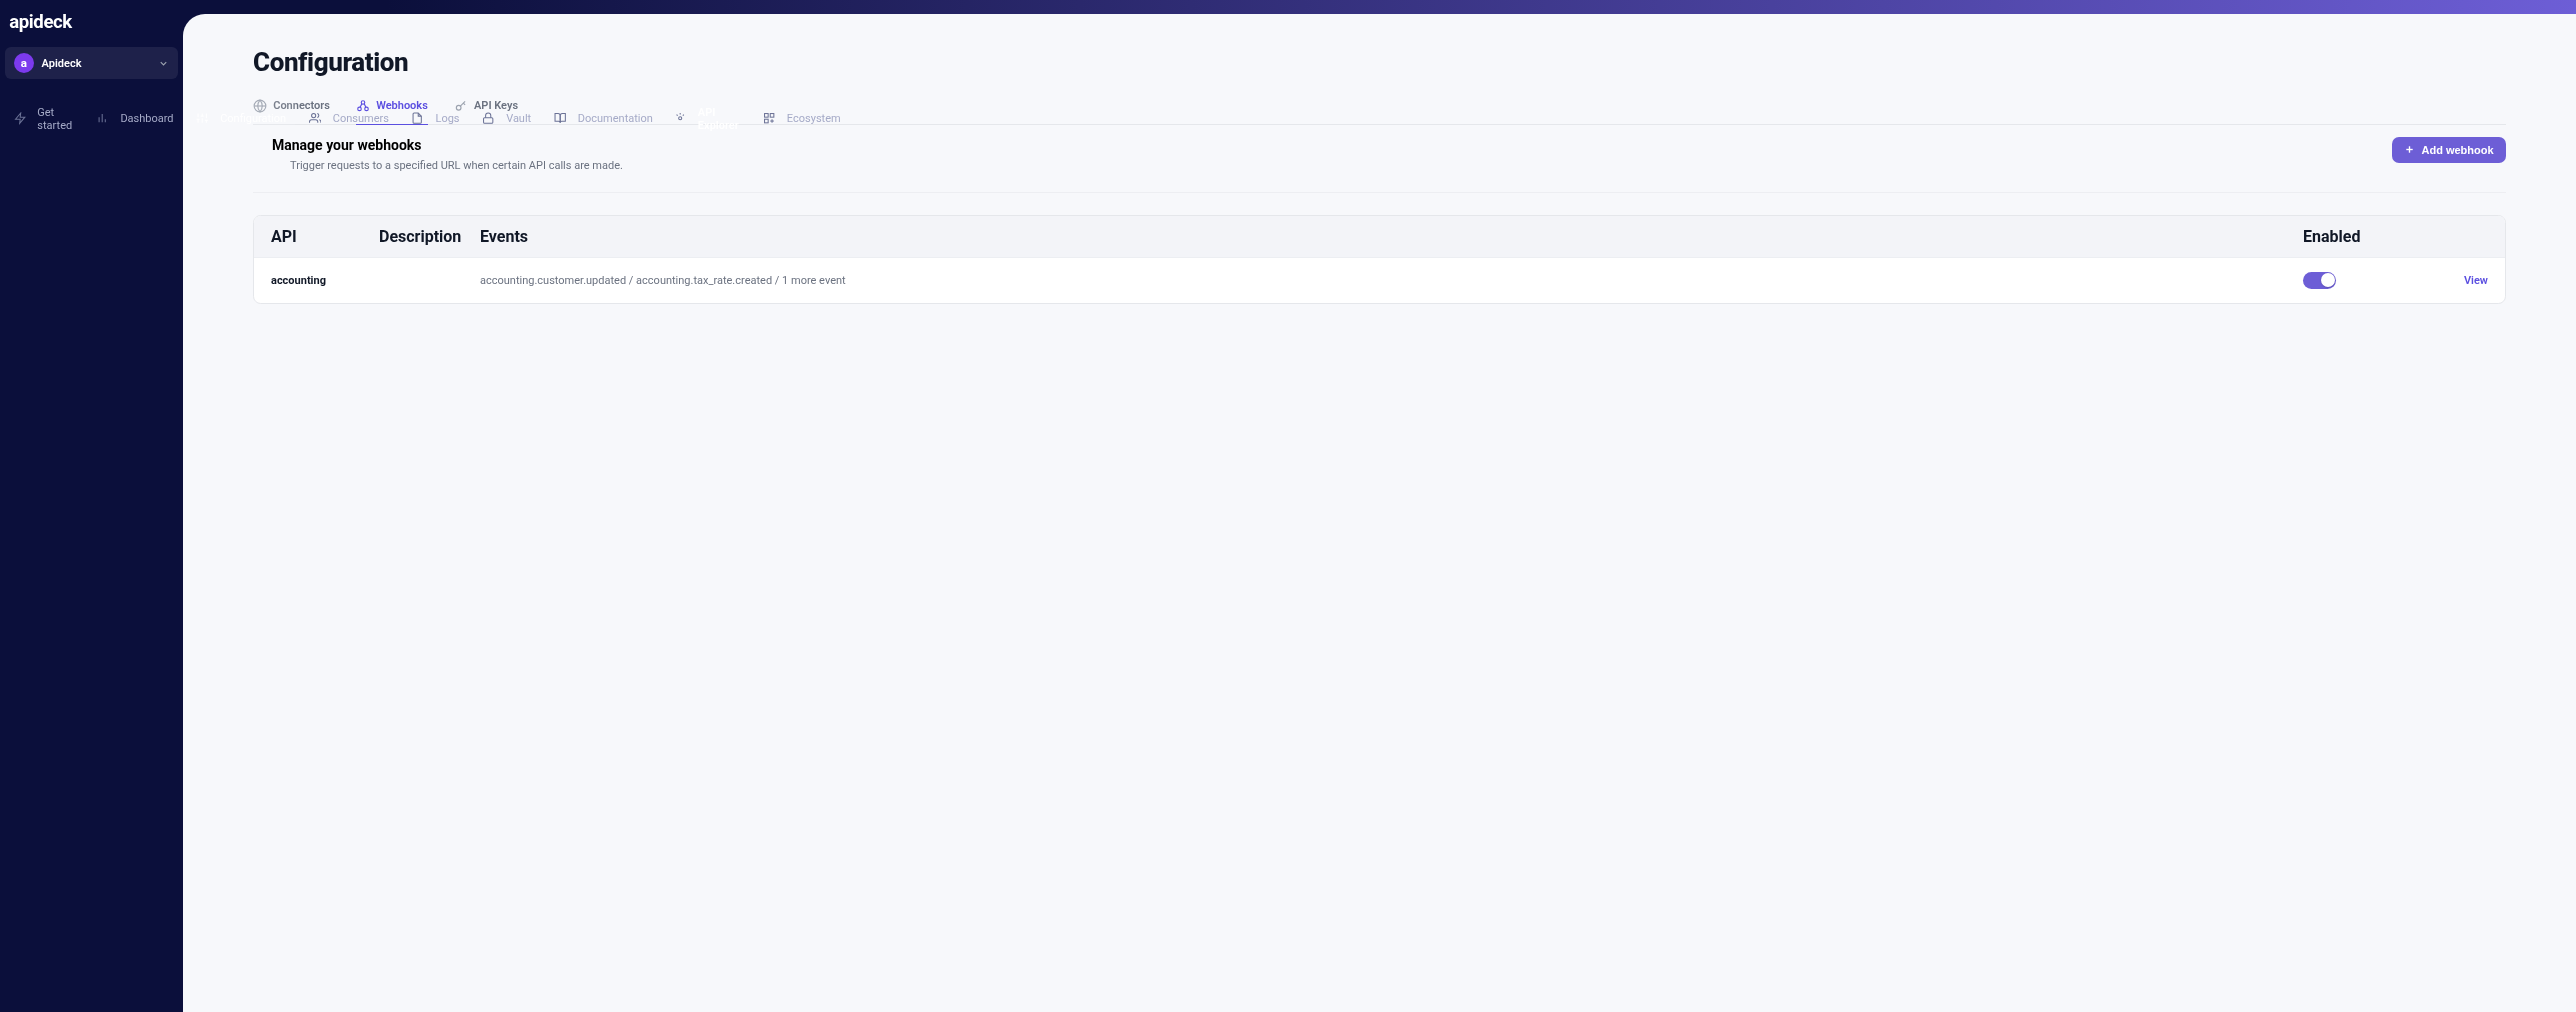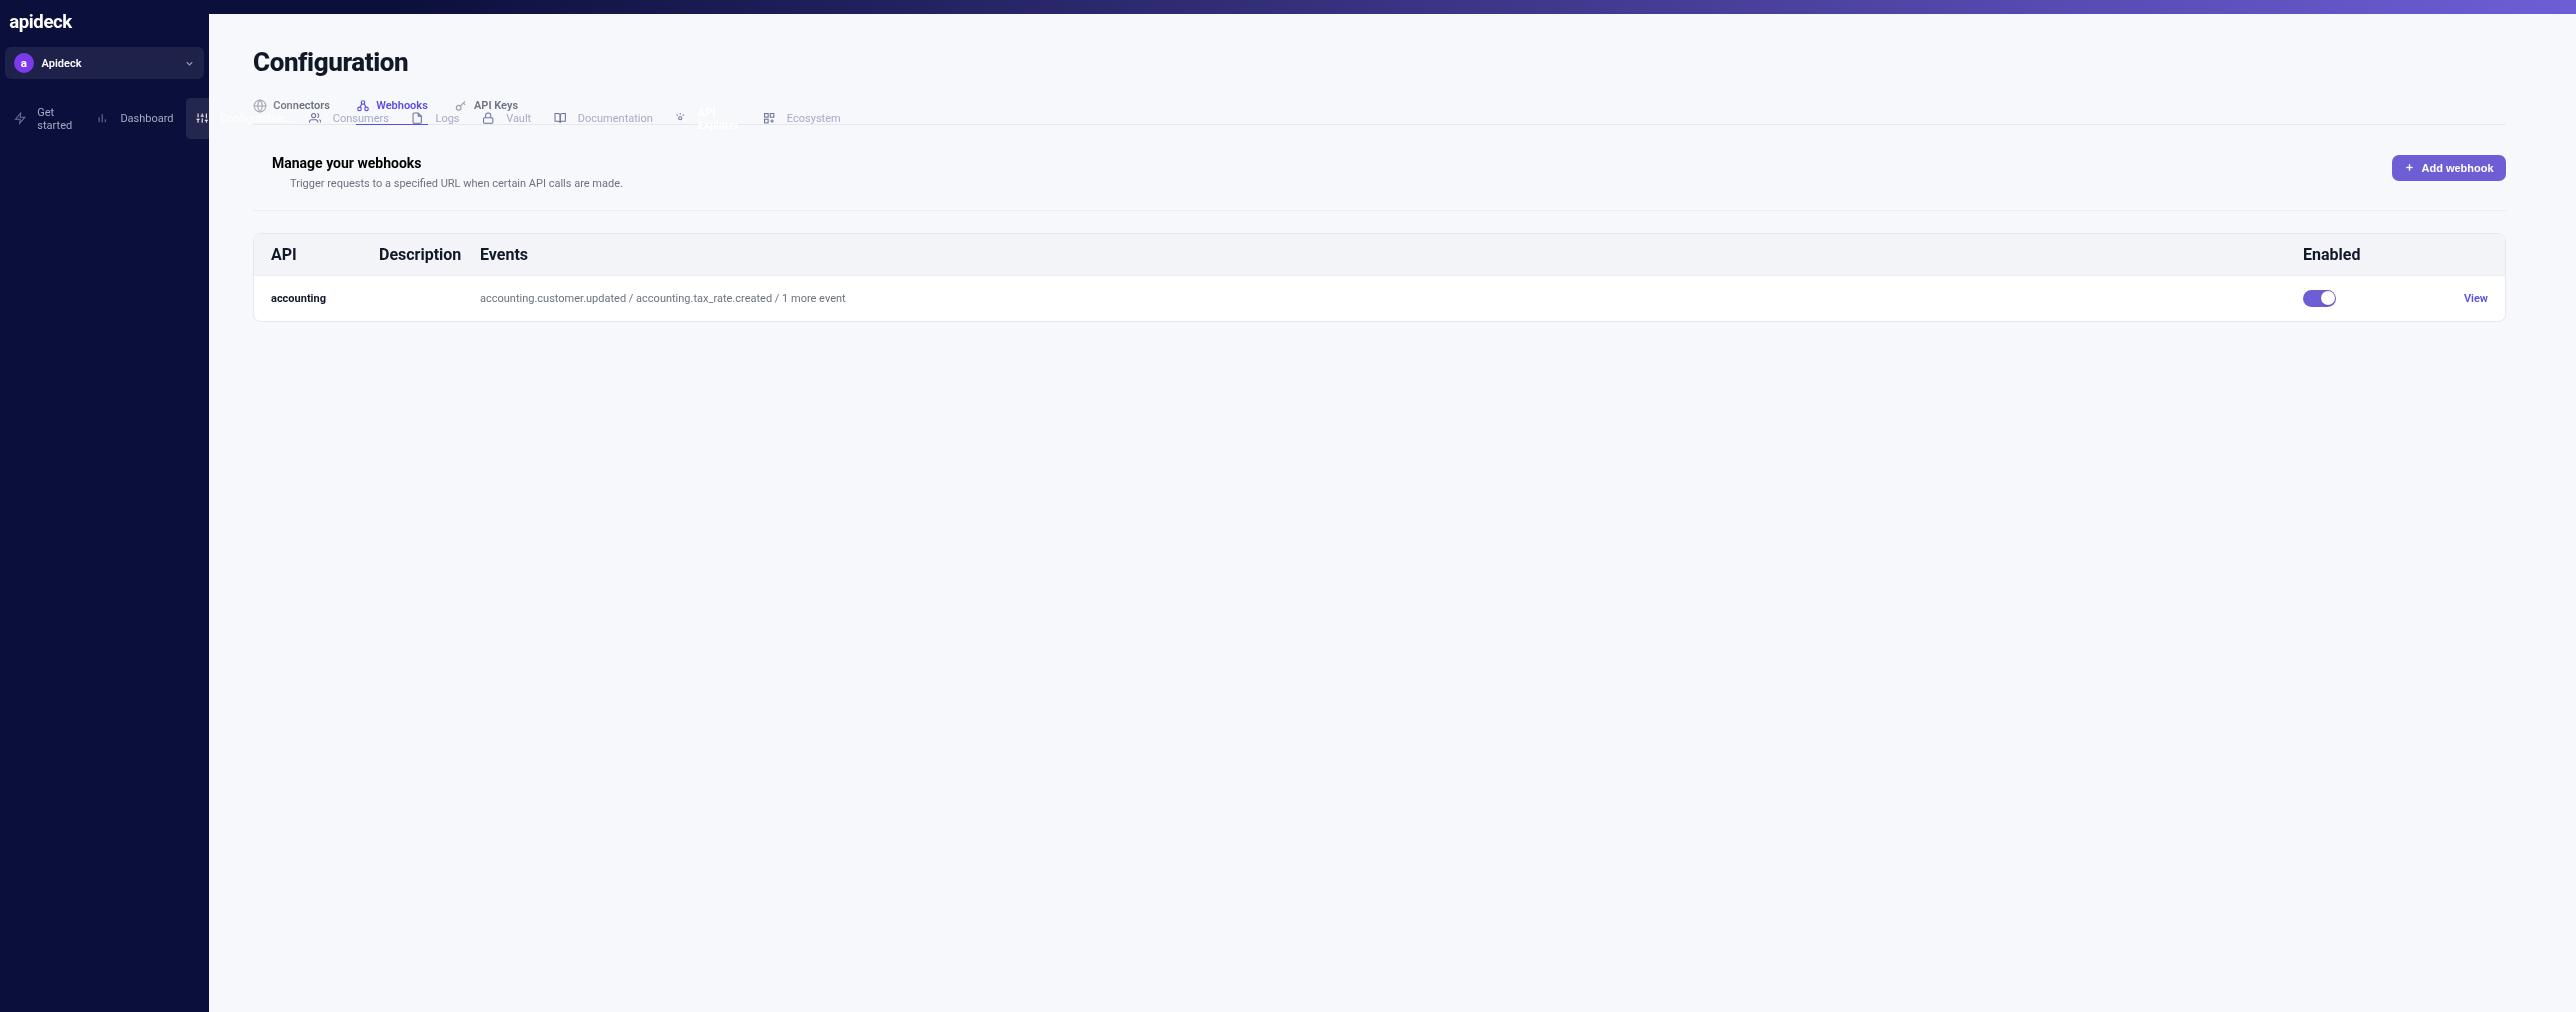--- a/index.html
+++ b/index.html
@@ -16,21 +16,21 @@
     position: absolute;
     top: 0; left: 0; right: 0;
     height: 14px;
     background: linear-gradient(90deg, #0b0f3b 0%, #0b0f3b 15%, #6d5ed6 100%);
     z-index: 0;
   }
 
   .sidebar {
     position: absolute;
     top: 0; left: 0; bottom: 0;
-    width: 209px;
+    width: 183px;
     background: #0b0f3b;
     color: #fff;
     padding: 11px 4.6px 0 4.6px;
     z-index: 2;
   }
 
   .logo {
     font-weight: 700;
     font-size: 18.6px;
     letter-spacing: -0.4px;
@@ -95,21 +95,21 @@
     font-weight: 800;
     color: #111827;
     letter-spacing: -0.4px;
     margin-bottom: 17px;
   }
 
   .tabs {
     display: flex;
     gap: 26px;
     border-bottom: 0.8px solid #e5e7eb;
-    margin-bottom: 30px;
+    margin-bottom: 12px;
   }
   .tab {
     display: flex; align-items: center; gap: 6.2px;
     padding: 4.6px 0 11px 0;
     font-size: 11px;
     font-weight: 600;
     color: #6b7280;
     cursor: pointer;
     border-bottom: 1.5px solid transparent;
     margin-bottom: -0.8px;

